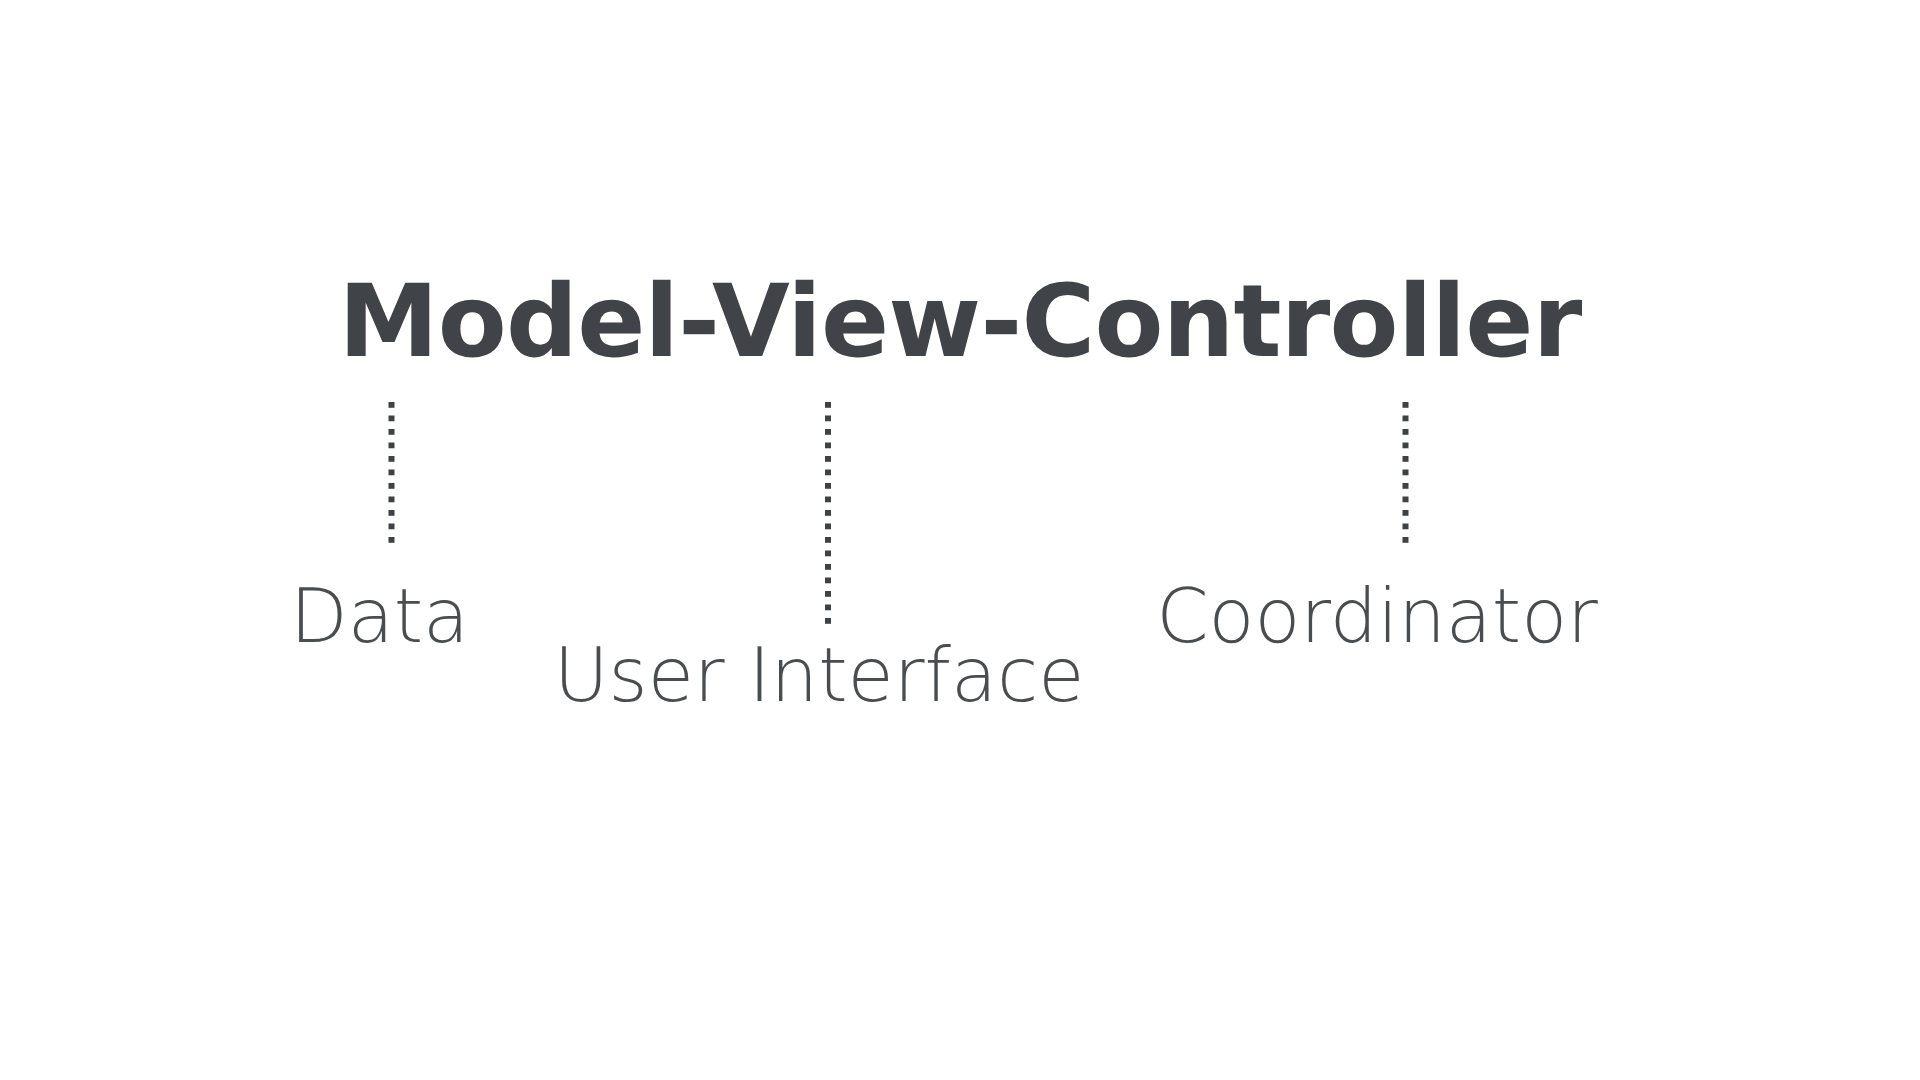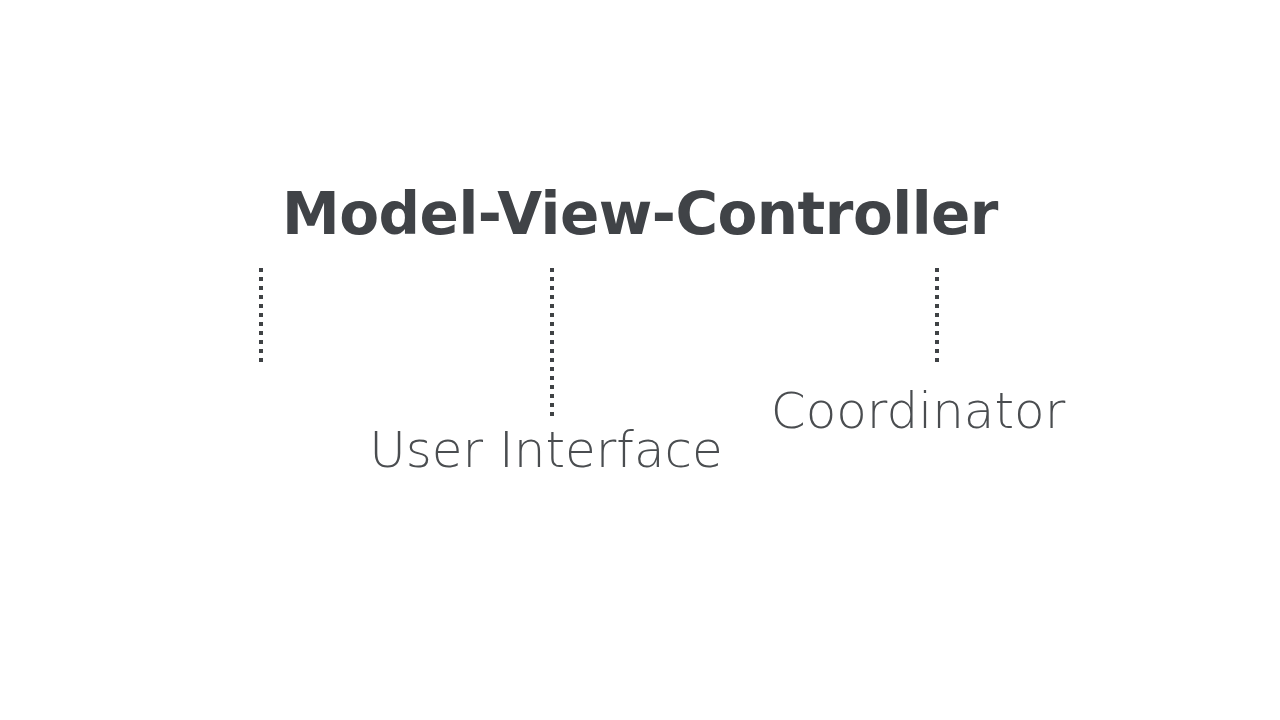--- a/index.html
+++ b/index.html
@@ -24,21 +24,21 @@
 
   
   .title {
     position: absolute;
     left: 0;
     top: 166px;
     width: 1280px;
     text-align: center;
     font-family: "DejaVu Sans", "Liberation Sans", sans-serif;
     font-weight: 700;
-    font-size: 58px;
+    font-size: 67px;
     line-height: 96px;
     letter-spacing: -0.5px;
     color: #404347;
     white-space: nowrap;
     -webkit-font-smoothing: antialiased;
   }
 
   
   .leader {
     position: absolute;
@@ -91,18 +91,19 @@
 <body>
 
 <div id="slide">
 
   <div class="title">Model-View-Controller</div>
 
   <div class="leader leader-model"></div>
   <div class="leader leader-view"></div>
   <div class="leader leader-controller"></div>
 
+  <div class="label label-data">Data</div>
 
   <div class="label label-ui">User Interface</div>
 
   <div class="label label-coordinator">Coordinator</div>
 
 </div>
 
 </body></html>

